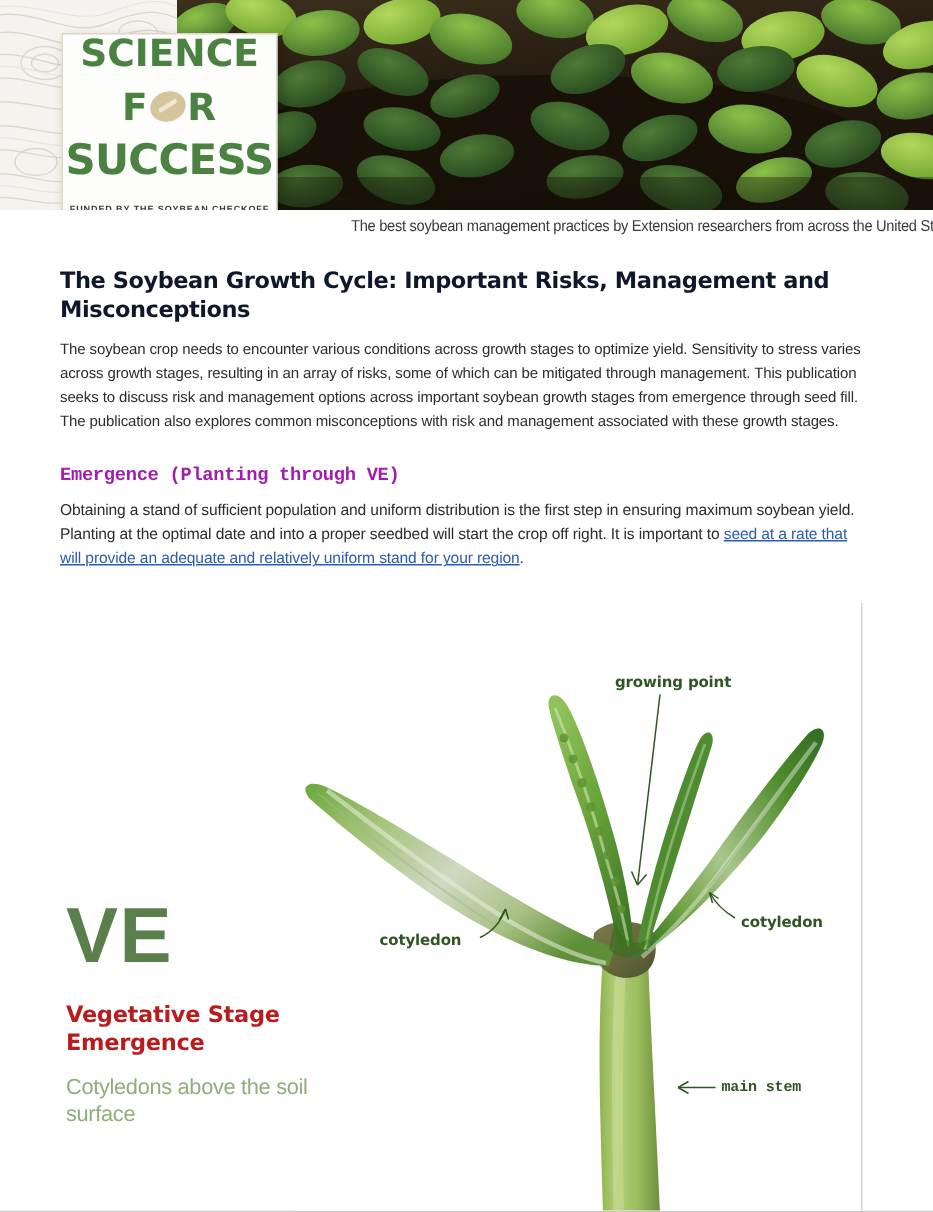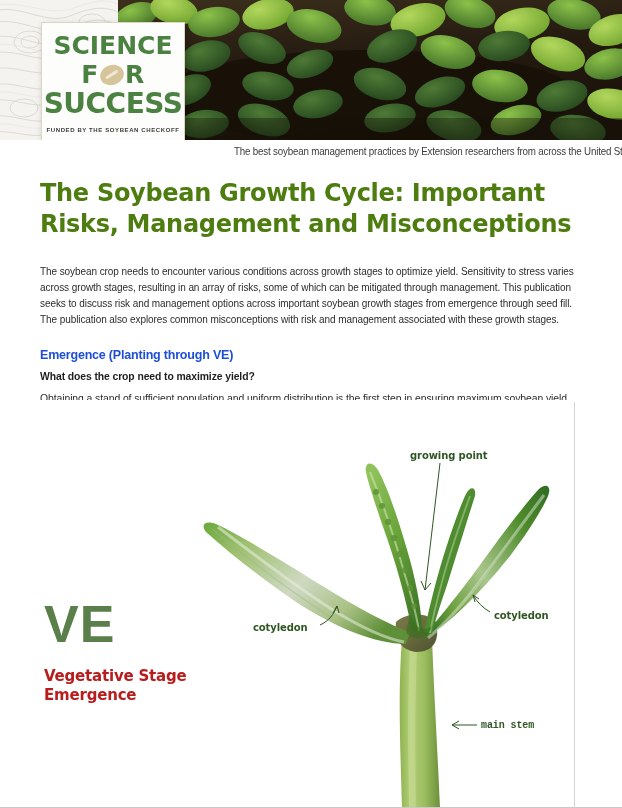--- a/index.html
+++ b/index.html
@@ -58,21 +58,21 @@
     left: 41px; top: 22px;
     width: 144px;
     height: 122px;
     background: #fdfdfb;
     border: 1px solid #ddd6c4;
     box-shadow: 2px 3px 7px rgba(0,0,0,0.22);
     z-index: 5;
     display: flex;
     flex-direction: column;
     align-items: center;
-    justify-content: center;
+    justify-content: space-between;
   }
   .logo-line {
     font-family: "DejaVu Sans", sans-serif;
     font-weight: bold;
     color: #4b8141;
     letter-spacing: 0.5px;
     line-height: 1;
   }
   .logo-science { font-size: 25px; letter-spacing: 0px; }
   .logo-for {
@@ -124,40 +124,40 @@
 
   
   .article {
     position: absolute;
     left: 40px; top: 178px;
     width: 538px;
   }
 
   .doc-title {
     font-family: "DejaVu Sans", sans-serif;
-    font-size: 24px;
-    font-weight: bold;
-    color: #4d7c0f;
+    font-size: 15px;
+    font-weight: bold;
+    color: #0f172a;
     line-height: 1.28;
     letter-spacing: -0.3px;
-    margin-bottom: 25px;
+    margin-bottom: 10px;
   }
 
   .intro {
     font-size: 10px;
     color: #2c2c2c;
     line-height: 1.58;
     letter-spacing: -0.08px;
     margin-bottom: 20px;
   }
 
   .section-head {
-    font-family: Liberation Sans, sans-serif;
+    font-family: Liberation Mono, monospace;
     font-size: 12.5px;
-    color: #1d4ed8;
+    color: #a21caf;
     margin-bottom: 9px;
     letter-spacing: -0.2px;
   }
 
   .question {
     font-size: 10.4px;
     font-weight: bold;
     color: #1f1f1f;
     margin-bottom: 9px;
     letter-spacing: -0.1px;
@@ -372,21 +372,20 @@
       <div class="logo-funded">FUNDED BY THE SOYBEAN CHECKOFF</div>
     </div>
   </div>
 
   <div class="tagline">The best soybean management practices by Extension researchers from across the United States</div>
 
   <div class="article">
     <h1 class="doc-title">The Soybean Growth Cycle: Important Risks, Management and Misconceptions</h1>
     <p class="intro">The soybean crop needs to encounter various conditions across growth stages to optimize yield. Sensitivity to stress varies across growth stages, resulting in an array of risks, some of which can be mitigated through management. This publication seeks to discuss risk and management options across important soybean growth stages from emergence through seed fill. The publication also explores common misconceptions with risk and management associated with these growth stages.</p>
     <h2 class="section-head">Emergence (Planting through VE)</h2>
-    <p class="question">What does the crop need to maximize yield?</p>
     <p class="body-para"><span>Obtaining a stand of sufficient population and uniform distribution is the first step in ensuring maximum soybean yield. Planting at the optimal date and into a proper seedbed will start the crop off right. It is important to </span><a class="doc-link" href="#">seed at a rate that will provide an adequate and relatively uniform stand for your region</a><span>.</span></p>
   </div>
 
   <div class="figure"></div>
   <div class="vline"></div>
 
   <div class="plant-wrap">
     <svg width="378" height="408" viewBox="0 0 378 408" xmlns="http://www.w3.org/2000/svg">
       <defs>
         <linearGradient id="stemG" x1="0" y1="0" x2="1" y2="0">
@@ -481,15 +480,16 @@
   </svg>
 
   <div class="anno anno-growing">growing point</div>
   <div class="anno anno-cot-left">cotyledon</div>
   <div class="anno anno-cot-right">cotyledon</div>
   <div class="anno anno-stem">main stem</div>
 
   <div class="stage-block">
     <div class="stage-code">VE</div>
     <div class="stage-name">Vegetative Stage Emergence</div>
+    <div class="stage-desc">Cotyledons above the soil surface</div>
   </div>
 
 </div>
 
 </body></html>

